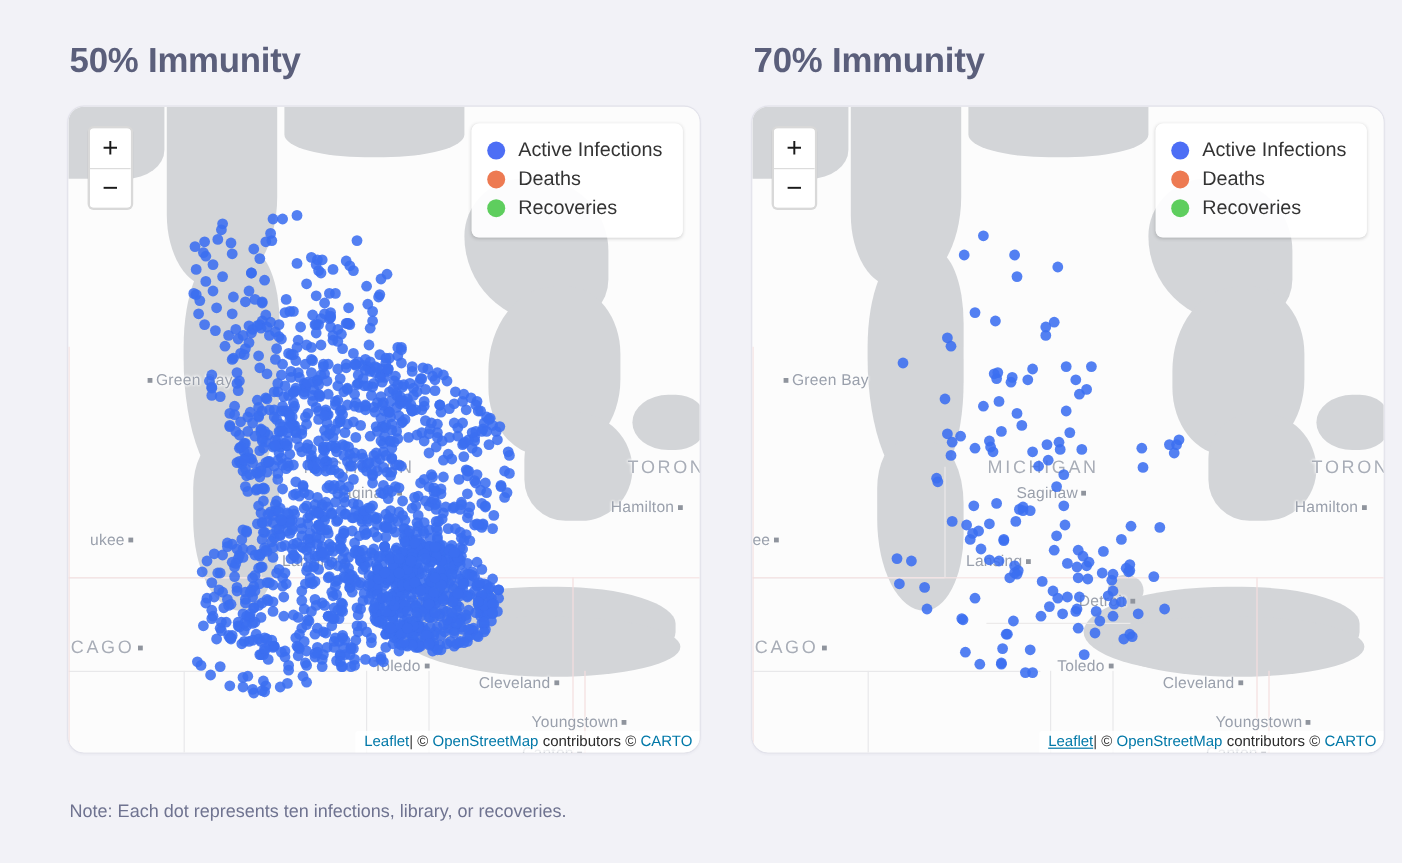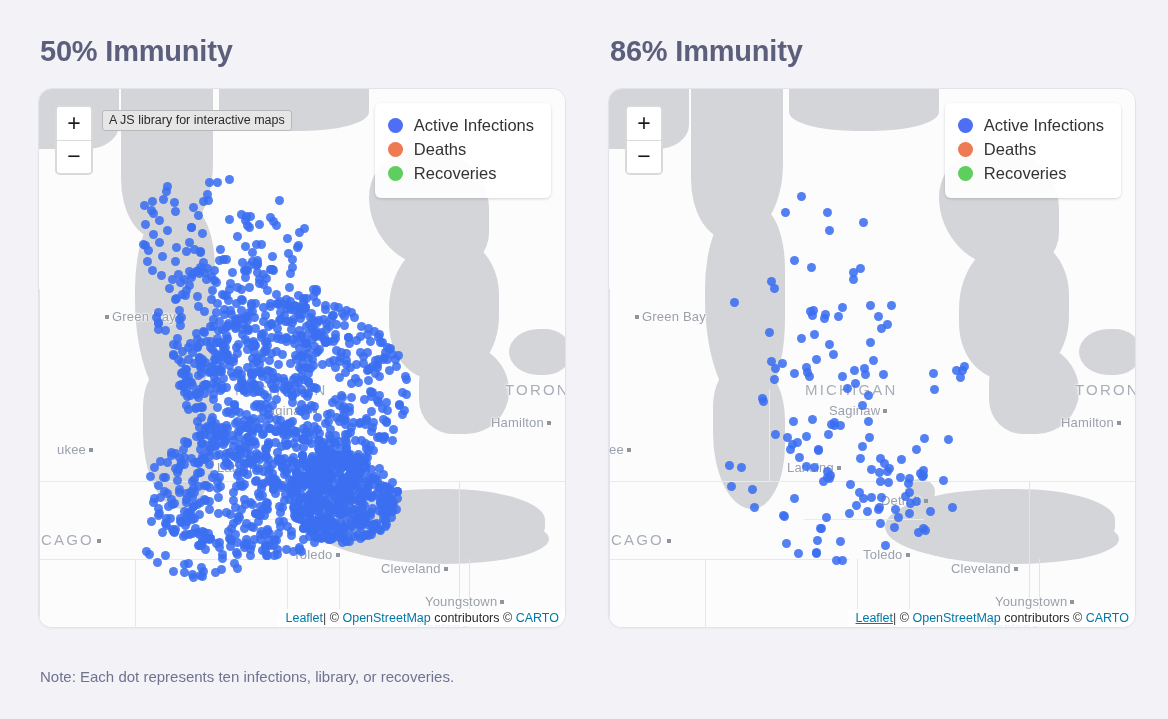--- a/index.html
+++ b/index.html
@@ -3,21 +3,21 @@
 <meta charset="utf-8">
 <style>
   * { box-sizing: border-box; }
   html, body {
     margin: 0; padding: 0;
     width: 1168px; height: 719px;
     background: #f2f2f7;
     font-family: "Liberation Sans", sans-serif;
     overflow: hidden;
   }
-  .page { position: relative; width: 1004px; height: 719px; }
+  .page { position: relative; width: 1004px; height: 719px; margin-left: 18px; }
 
   .panels { display: flex; gap: 42px; padding: 36px 38px 0 38px; }
   .panel { width: 528px; }
 
   .panel-title {
     font-size: 29px;
     font-weight: bold;
     color: #5b5f7b;
     letter-spacing: -0.2px;
     margin: 0 0 20px 2px;
@@ -1969,21 +1969,20 @@
             <div class="map-label" style="left: 342px; top: 472px;">Cleveland<span class="sq"></span></div>
             <div class="map-label" style="left: 386px; top: 505px;">Youngstown<span class="sq"></span></div>
             <div class="map-label" style="left: 378px; top: 531px;">Canton<span class="sq"></span></div>
           </div>
 
         <div class="zoom-ctrl">
           <div class="zoom-btn plus">+</div>
           <div class="zoom-btn minus">−</div>
         </div>
 
-        <div class="map-tooltip">A JS library for interactive maps</div>
 
         <div class="legend">
           <div class="legend-row">
             <span class="legend-dot" style="background:#4d6ef5"></span>
             <span class="legend-text">Active Infections</span>
           </div>
           <div class="legend-row">
             <span class="legend-dot" style="background:#ed7a52"></span>
             <span class="legend-text">Deaths</span>
           </div>
@@ -1998,21 +1997,21 @@
           <span>©</span>
           <a>OpenStreetMap</a>
           <span>contributors</span>
           <span>©</span>
           <a>CARTO</a>
         </div>
       </div>
     </div>
 
     <div class="panel">
-      <h1 class="panel-title">86% Immunity</h1>
+      <h1 class="panel-title">70% Immunity</h1>
       <div class="map-card">
         <div class="map-canvas" id="canvas1">
             <div class="water" style="left: 82px; top: 0px; width: 92px; height: 150px; border-radius: 0px 0px 50% 40%;"></div>
             <div class="water" style="left: 96px; top: 120px; width: 80px; height: 200px; border-radius: 40% 30% 45% 55%;"></div>
             <div class="water" style="left: 104px; top: 280px; width: 72px; height: 140px; border-radius: 30% 40% 50% 60%;"></div>
             <div class="water" style="left: 330px; top: 60px; width: 120px; height: 120px; border-radius: 40% 50% 30% 60%;"></div>
             <div class="water" style="left: 350px; top: 150px; width: 110px; height: 140px; border-radius: 50% 40% 45%;"></div>
             <div class="water" style="left: 380px; top: 255px; width: 90px; height: 90px; border-radius: 45% 55% 50% 40%;"></div>
             <div class="water" style="left: 0px; top: 0px; width: 80px; height: 60px; border-radius: 0px 0px 40%;"></div>
             <div class="water" style="left: 180px; top: 0px; width: 150px; height: 42px; border-radius: 0px 0px 45% 45%;"></div>

